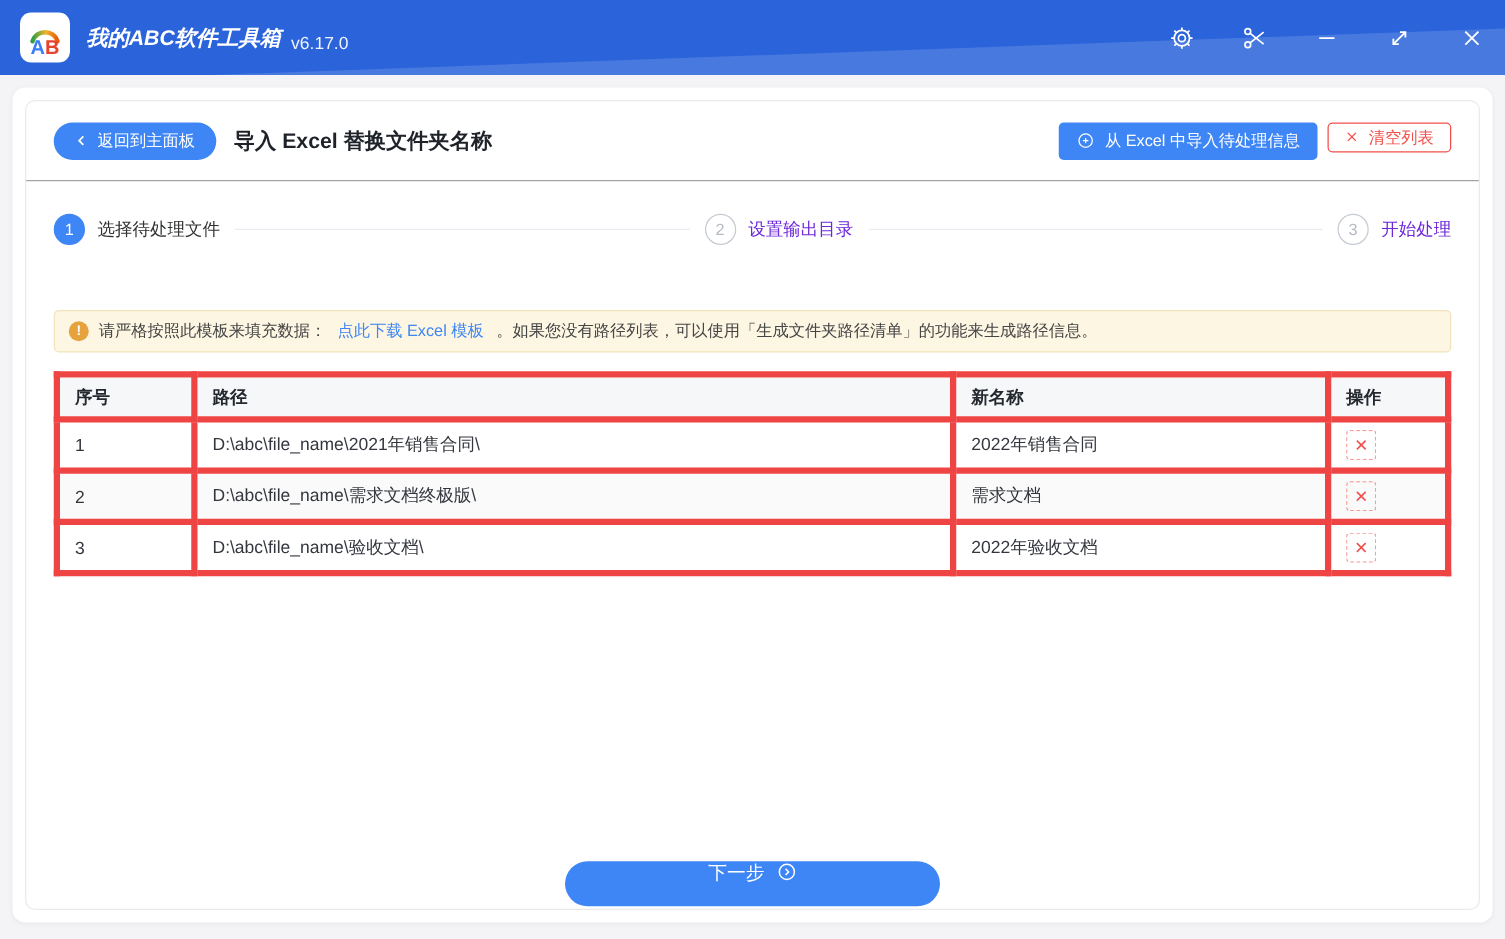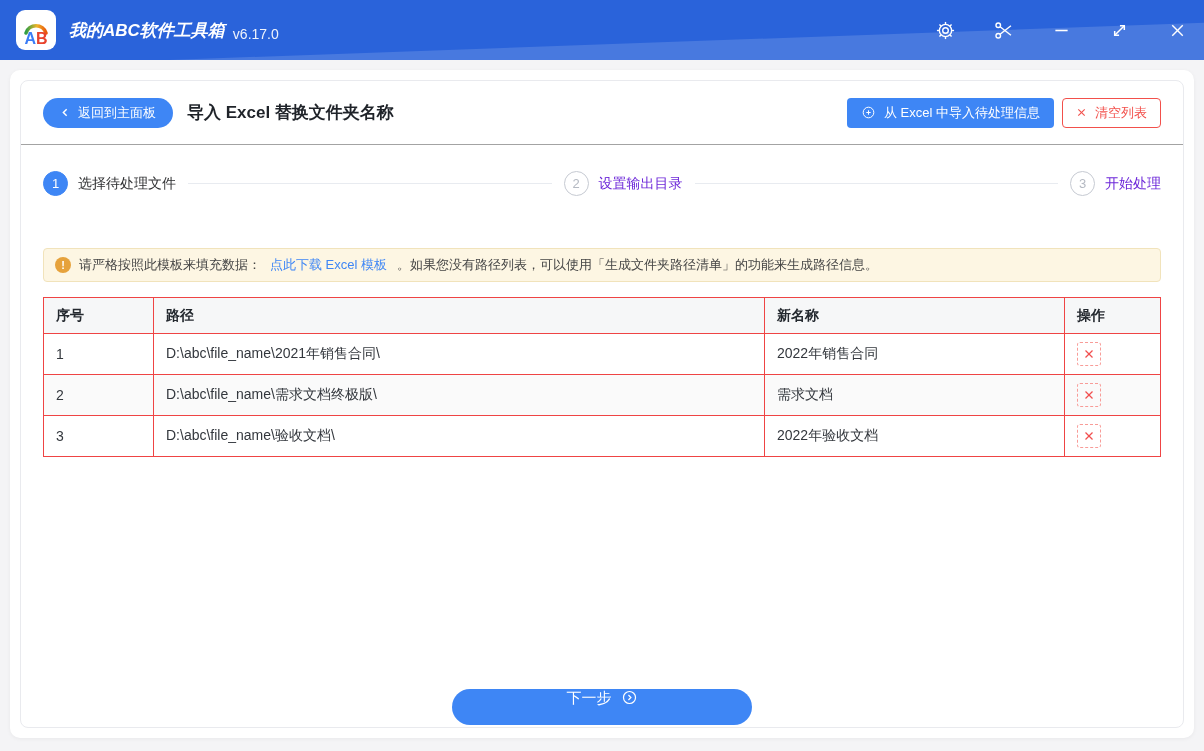--- a/index.html
+++ b/index.html
@@ -46,21 +46,21 @@
   .panel-header { height: 64px; border-bottom: 1px solid #a3a3a3;
                   display: flex; align-items: center; padding: 0 22px; }
   .back-btn { display: flex; align-items: center; gap: 8px; height: 30px; padding: 0 17px;
               background: #3e86f5; color: #fff; font-size: 13px; border: none;
               border-radius: 15px; cursor: pointer; font-family: inherit; }
   .page-title { font-size: 17px; font-weight: bold; color: #1f2329; margin-left: 14px; }
   .header-actions { margin-left: auto; display: flex; gap: 8px; }
   .import-btn { display: flex; align-items: center; gap: 8px; height: 30px; padding: 0 14px;
                 background: #3e86f5; color: #fff; font-size: 13px; border: none;
                 border-radius: 4px; cursor: pointer; font-family: inherit; }
-  .clear-btn { display: flex; align-items: center; gap: 8px; height: 30px; padding: 0 13px;
+  .clear-btn { display: flex; align-items: center; gap: 8px; height: 24px; padding: 0 13px;
                background: #fff; color: #f2504b; font-size: 13px; border: 1px solid #f2504b;
                border-radius: 4px; cursor: pointer; font-family: inherit; }
 
   
   .steps { display: flex; align-items: center; padding: 26px 22px 0; }
   .step { display: flex; align-items: center; gap: 10px; flex: 0 0 auto; }
   .step-circle { width: 25px; height: 25px; border-radius: 50%; font-size: 13px;
                  display: flex; align-items: center; justify-content: center;
                  border: 1px solid #c6cad2; color: #b4b9c2; background: #fff; }
   .step-label { font-size: 14px; color: #6d28d9; }
@@ -73,21 +73,21 @@
   .notice { height: 34px; display: flex; align-items: center; background: #fdf6e3;
             border: 1px solid #f1e3bb; border-radius: 4px; padding: 0 11px;
             font-size: 13px; color: #454545; white-space: nowrap; }
   .notice-icon { width: 16px; height: 16px; border-radius: 50%; background: #e6a23c;
                  color: #fff; font-size: 11px; font-weight: bold; flex: 0 0 auto;
                  display: flex; align-items: center; justify-content: center; margin-right: 8px; }
   .notice-link { color: #3e86f5; text-decoration: none; margin: 0 10px 0 9px; cursor: pointer; }
 
   table { width: 100%; border-collapse: collapse; margin-top: 15px;
           font-size: 14px; color: #33373d; table-layout: fixed; }
-  th, td { border: 1px solid #ef4444; padding: 0 12px; text-align: left;
+  th, td { border: 5px solid #ef4444; padding: 0 12px; text-align: left;
            overflow: hidden; white-space: nowrap; }
   th { height: 36px; background: #f6f7f8; font-weight: bold; color: #24292f; }
   td { height: 41px; }
   .col-no { width: 110px; } .col-name { width: 300px; } .col-op { width: 96px; }
   tbody tr.striped { background: #fafafa; }
   .del-btn { width: 24px; height: 24px; border: 1px dashed #f89c98; border-radius: 3px;
              background: transparent; color: #f14f4f; cursor: pointer;
              display: flex; align-items: center; justify-content: center; }
 
   

